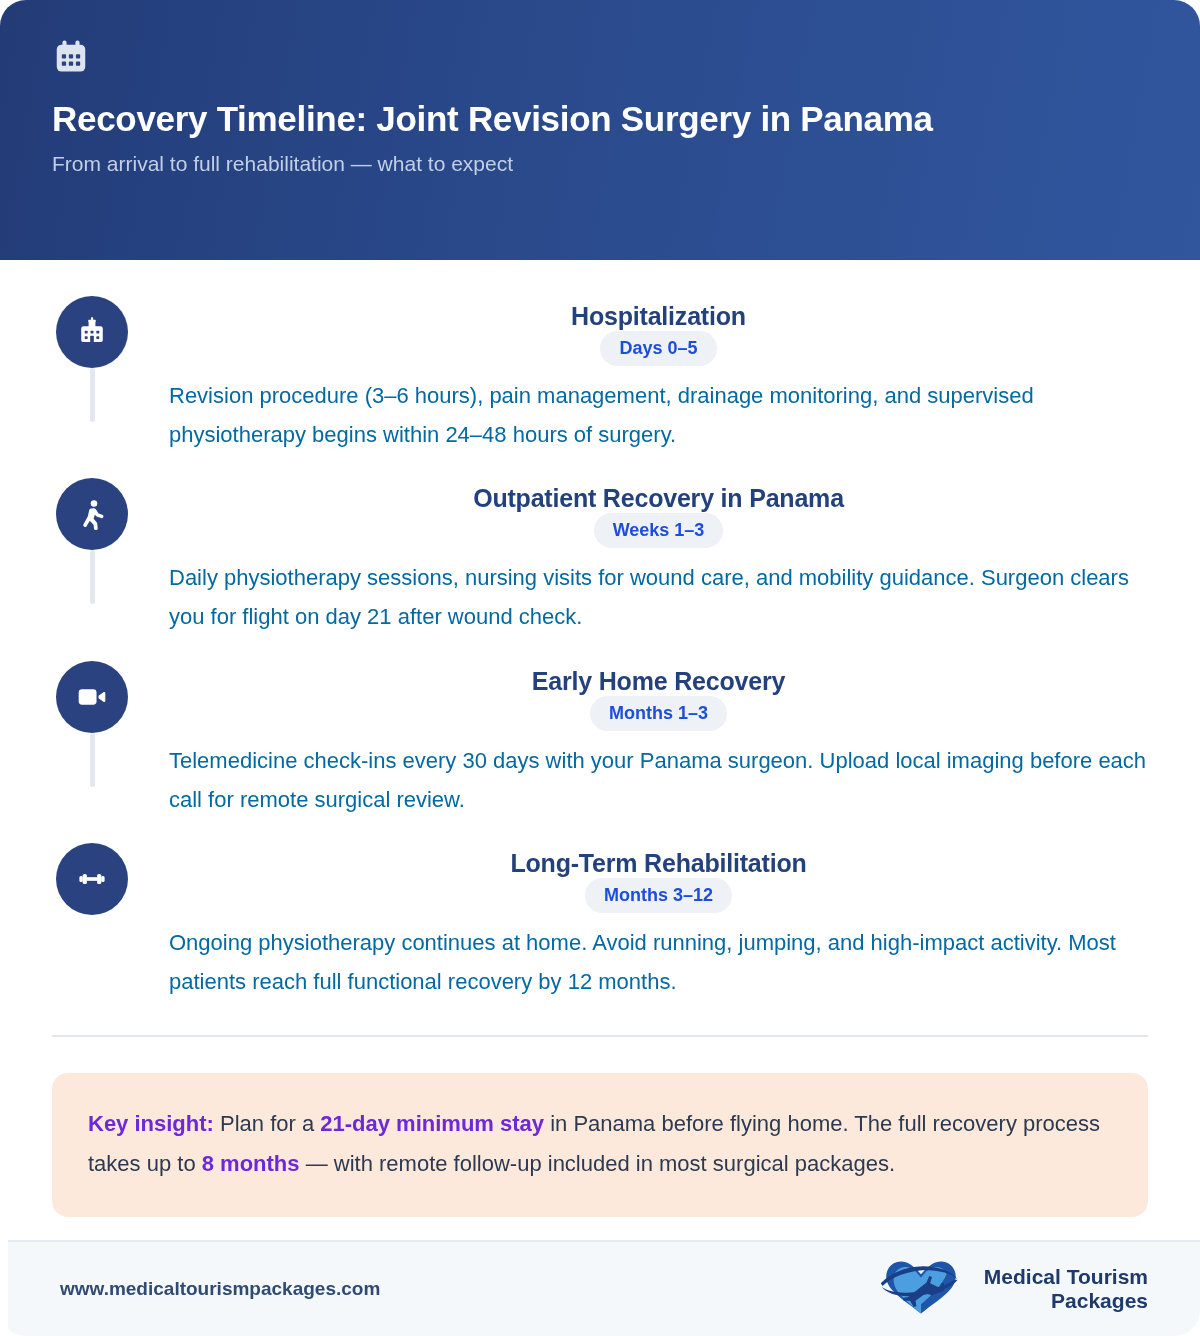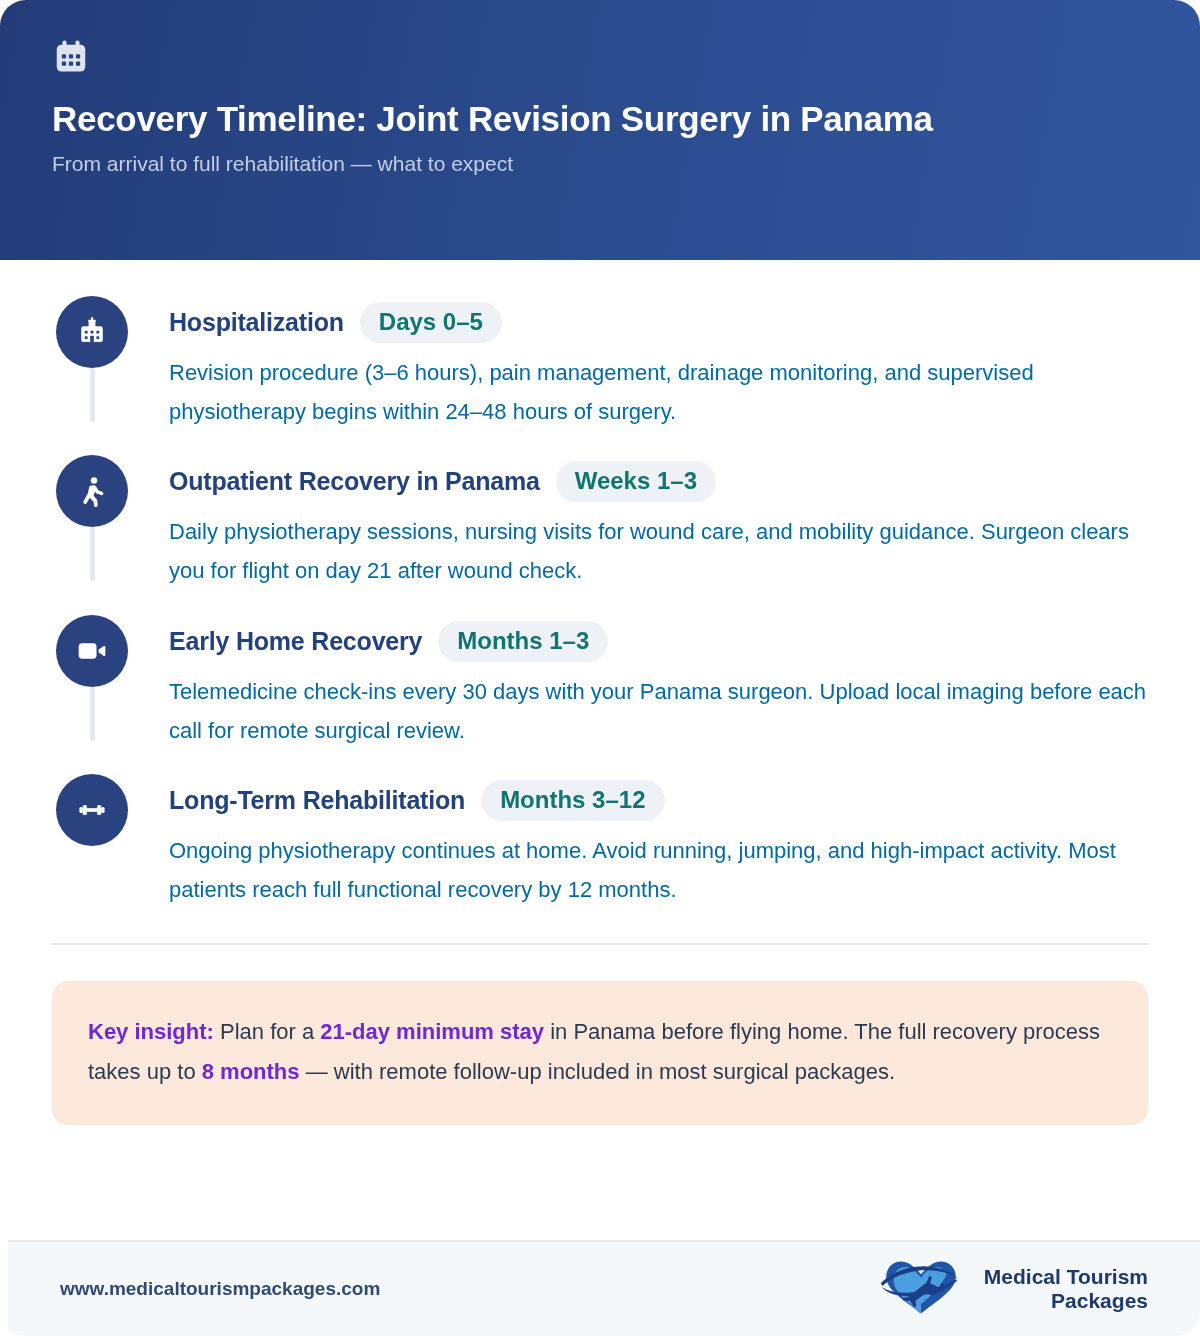--- a/index.html
+++ b/index.html
@@ -82,34 +82,34 @@
     border-radius: 3px;
   }
   .step-body {
     flex: 1;
     padding-left: 37px;
     padding-top: 6px;
   }
   .step-headrow {
     display: flex;
     align-items: center;
-    gap: 16px;
     margin-bottom: 10px;
     flex-wrap: wrap;
+    flex-direction: column;
   }
   .step-title {
     font-size: 25px;
     font-weight: bold;
     color: #23417c;
     letter-spacing: -0.2px;
   }
   .step-badge {
     background: #eef1f5;
-    color: #0f766e;
-    font-size: 24px;
+    color: #1d4ed8;
+    font-size: 18px;
     font-weight: bold;
     border-radius: 999px;
     padding: 8px 19px 9px 19px;
     line-height: 1;
     white-space: nowrap;
   }
   .step-desc {
     font-size: 22px;
     color: #0369a1;
     line-height: 1.78;

